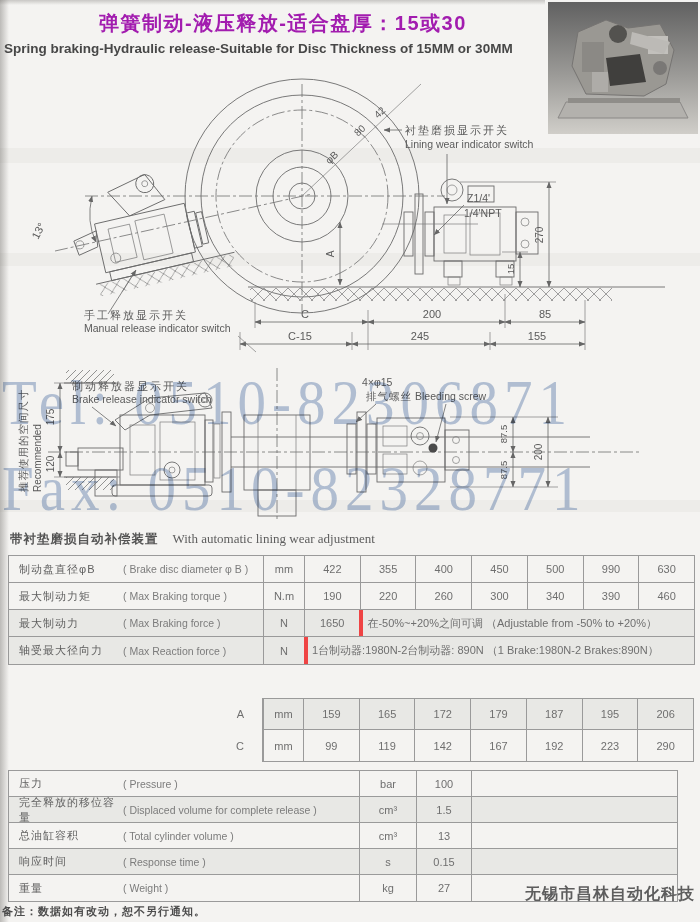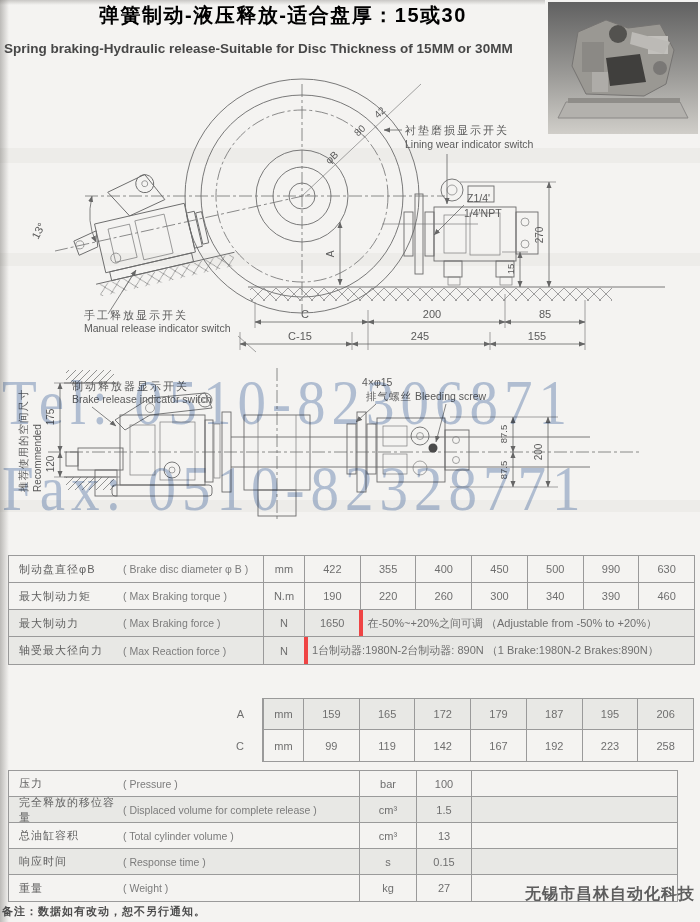--- a/index.html
+++ b/index.html
@@ -5,21 +5,21 @@
   *{box-sizing:border-box;margin:0;padding:0}
   body{margin:0;background:#d8d6d3}
   #page{position:relative;width:700px;height:922px;background:#f4f3f1;overflow:hidden;
         font-family:"Liberation Sans",sans-serif;color:#5e5e5e}
   .abs{position:absolute}
   .band{position:absolute;left:0;width:700px;background:rgba(110,108,104,.05);pointer-events:none;z-index:0}
   #edgeL{position:absolute;left:0;top:0;width:9px;height:922px;z-index:4;
          background:linear-gradient(90deg,rgba(120,118,114,.45),rgba(120,118,114,0))}
   #edgeT{position:absolute;left:0;top:0;width:545px;height:5px;
          background:linear-gradient(180deg,rgba(120,118,114,.35),rgba(120,118,114,0));z-index:4}
-  #title-zh{left:99px;top:2px;font-size:20px;font-weight:bold;color:#000000;letter-spacing:1.5px;z-index:3}
+  #title-zh{left:99px;top:10px;font-size:20px;font-weight:bold;color:#a21caf;letter-spacing:1.5px;z-index:3}
   #title-en{left:4px;top:41px;font-size:13.5px;font-weight:bold;color:#474747;z-index:3}
   #photo{left:548px;top:2px;width:150px;height:132px;z-index:2}
   .wm{position:absolute;left:2px;white-space:nowrap;font-family:"Liberation Serif",serif;
       font-size:57px;color:#7e99c2;opacity:.55;letter-spacing:6px;mix-blend-mode:multiply;
       z-index:5;pointer-events:none;transform:scaleY(1.12);transform-origin:left top}
   #wm1{top:366px} #wm2{top:452px}
   svg.draw{position:absolute;left:0;overflow:visible;z-index:1}
   #d1{top:72px} #d2{top:362px}
   svg text{font-family:"Liberation Sans",sans-serif;fill:#5a5a5a}
   .ln{stroke:#6b6b6b;stroke-width:.9;fill:none}
@@ -321,20 +321,23 @@
       <line class="dim" x1="513" y1="90" x2="513" y2="125"></line>
       <text transform="translate(507,108) rotate(-90)" font-size="9.5" text-anchor="middle">87.5</text>
       <line class="dim" x1="548" y1="55" x2="548" y2="125"></line>
       <text transform="translate(542,90) rotate(-90)" font-size="10" text-anchor="middle">200</text>
     </g>
   </svg>
 
   <div class="wm" id="wm1">Tel: 0510-82306871</div>
   <div class="wm" id="wm2">Fax: 0510-82328771</div>
 
+  <div class="abs" id="cap">
+    <span class="cap-zh">带衬垫磨损自动补偿装置</span><span class="cap-en">With automatic lining wear adjustment</span>
+  </div>
 
   <div class="t t1">
     <div class="tr">
       <div class="cl-label">
         <span class="zh">制动盘直径φB</span>
         <span class="en">( Brake disc diameter φ B )</span>
       </div>
       <div class="cu">mm</div>
       <div class="cv">422</div>
       <div class="cv">355</div>
@@ -393,21 +396,21 @@
       <div class="cv">206</div>
     </div>
     <div class="tr">
       <div class="cu">mm</div>
       <div class="cv">99</div>
       <div class="cv">119</div>
       <div class="cv">142</div>
       <div class="cv">167</div>
       <div class="cv">192</div>
       <div class="cv">223</div>
-      <div class="cv">258</div>
+      <div class="cv">290</div>
     </div>
   </div>
 
   <div class="t t3">
     <div class="tr">
       <div class="cl-label">
         <span class="zh">压力</span>
         <span class="en">( Pressure )</span>
       </div>
       <div class="cu">bar</div>

